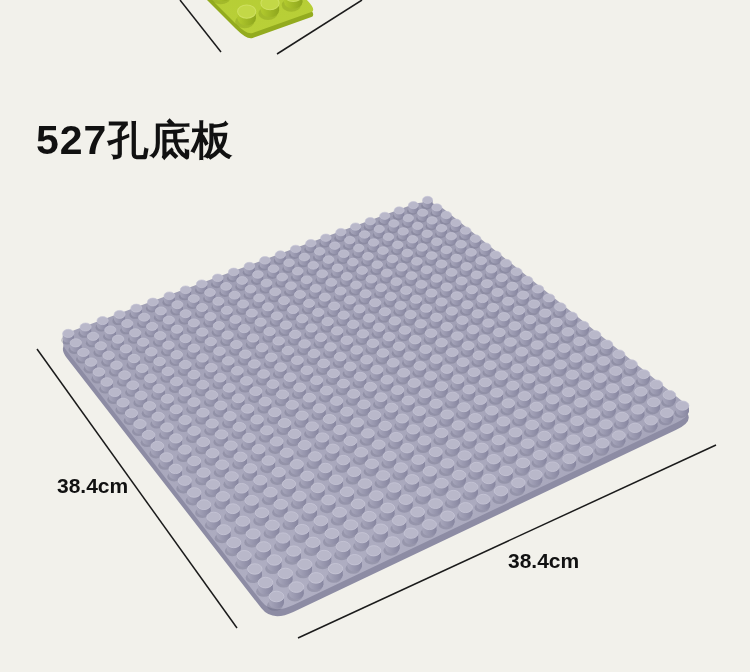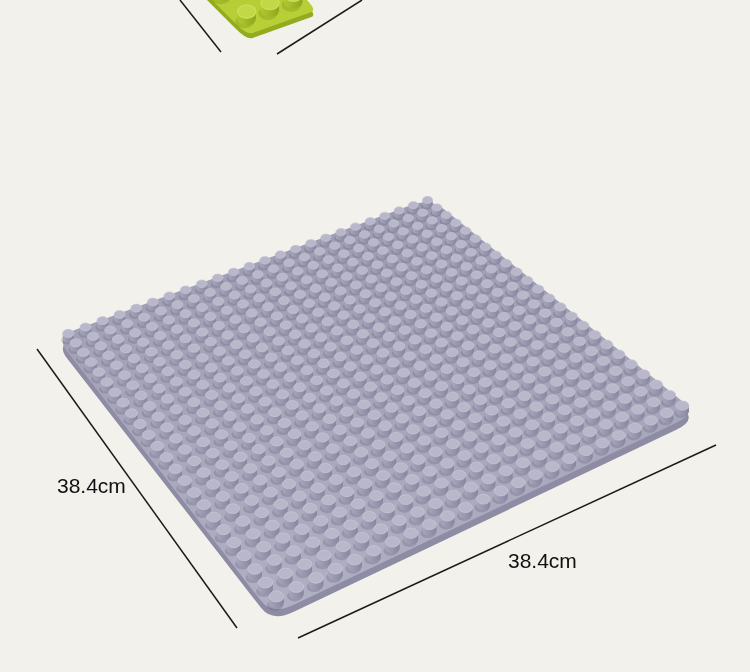--- a/index.html
+++ b/index.html
@@ -11,21 +11,21 @@
     background:#f2f1eb;
   }
   .figure-canvas{position:absolute;left:0;top:0;}
   .product-title{
     position:absolute;left:36px;top:113px;
     font-size:41px;font-weight:700;color:#111;
     letter-spacing:1px;white-space:nowrap;
   }
   .dim-label{
     position:absolute;
-    font-size:21px;font-weight:400;color:#111;
+    font-size:21px;font-weight:700;color:#111;
     white-space:nowrap;
   }
   .dim-label-left{left:57px;top:474px;}
   .dim-label-bottom{left:508px;top:549px;}
 </style>
 </head>
 <body>
 
 <div class="screen" style="background: rgb(242, 241, 235);">
   <svg id="figure" class="figure-canvas" width="750" height="672" viewBox="0 0 750 672">
@@ -2385,15 +2385,16 @@
         <ellipse cx="274.9" cy="605.5" rx="7.9" ry="5.3" fill="#5e5d78" opacity="0.28"></ellipse>
         <rect x="269.1" y="596.5" width="14.8" height="6.7" fill="url(#gs1)"></rect>
         <ellipse cx="276.5" cy="603.1" rx="7.4" ry="5.3" fill="url(#gs1)"></ellipse>
         <ellipse cx="276.5" cy="596.5" rx="7.4" ry="5.3" fill="#b9b8ca" stroke="#c6c5d6" stroke-width="0.89"></ellipse>
       </g>
       <line x1="180" y1="0" x2="221" y2="52" stroke="#1b1b1b" stroke-width="1.5"></line>
       <line x1="362" y1="0" x2="277" y2="54" stroke="#1b1b1b" stroke-width="1.5"></line>
       <line x1="37" y1="349" x2="237" y2="628" stroke="#1b1b1b" stroke-width="1.5"></line>
       <line x1="298" y1="638" x2="716" y2="445" stroke="#1b1b1b" stroke-width="1.5"></line>
     </svg>
+  <div class="product-title">527孔底板</div>
   <div class="dim-label dim-label-left">38.4cm</div>
   <div class="dim-label dim-label-bottom">38.4cm</div>
 </div>
 
 </body></html>

